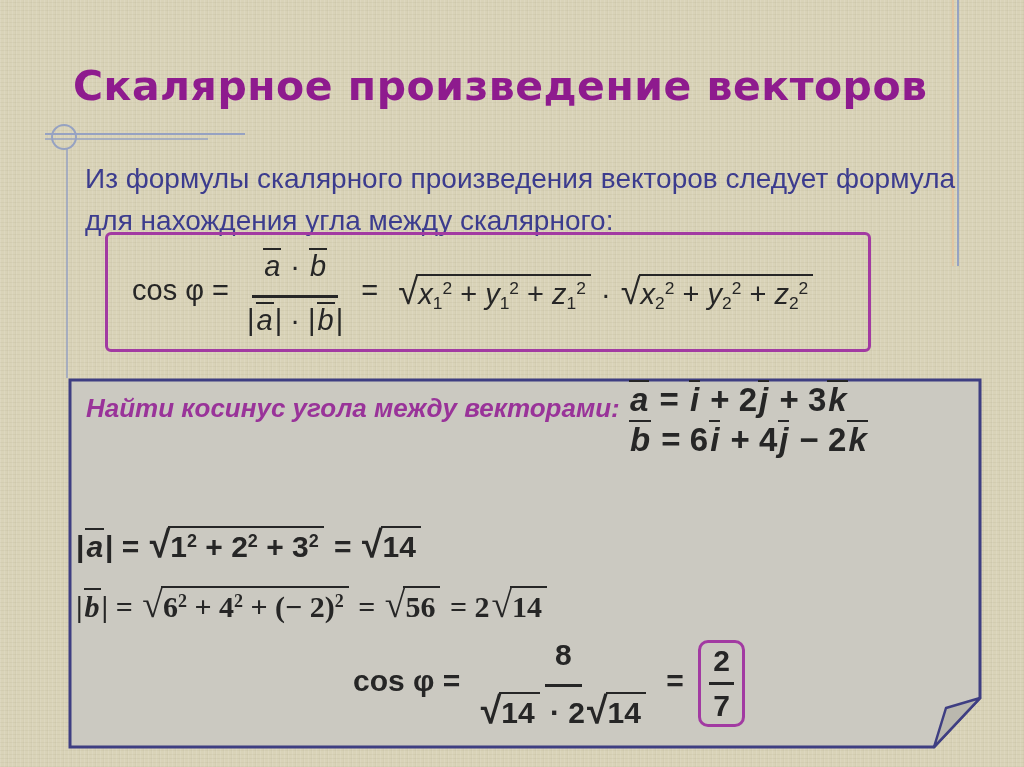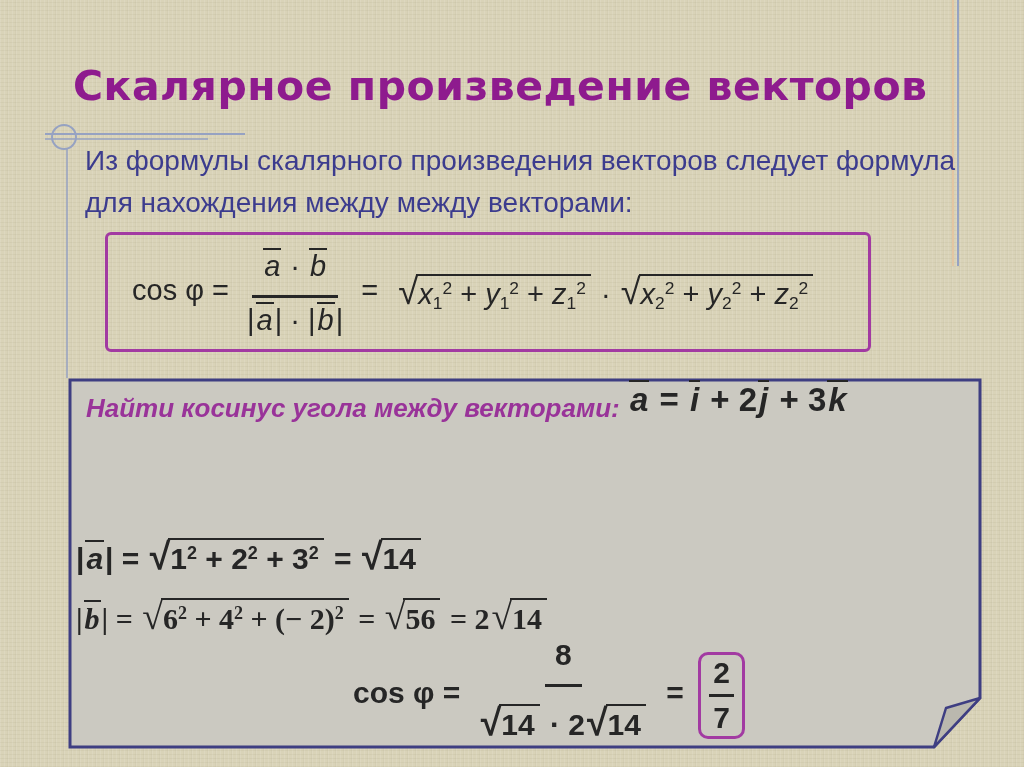--- a/index.html
+++ b/index.html
@@ -23,21 +23,21 @@
     border-right:2px solid var(--ornament,#96a2c2);
   }
   .title{
     position:absolute;left:73px;top:62px;margin:0;
     font-family:"DejaVu Sans","Liberation Sans",sans-serif;
     font-size:41px;font-weight:bold;letter-spacing:.5px;
     color:var(--title,#8e1b8e);white-space:nowrap;
   }
   .title-ornament{position:absolute;left:40px;top:118px;}
   .intro{
-    position:absolute;left:85px;top:140px;width:890px;
+    position:absolute;left:85px;top:158px;width:890px;
     font-size:28px;line-height:1.5;color:var(--body-text,#3c3c8e);
   }
   
   .formula-box{
     position:absolute;left:105px;top:232px;width:766px;height:120px;
     border:3px solid var(--formula-border,#a23aa2);border-radius:6px;
     display:flex;align-items:center;padding-left:24px;box-sizing:border-box;
   }
   .math{color:var(--math,#262626);white-space:nowrap;}
   .formula-main{font-size:29px;}
@@ -59,21 +59,21 @@
   .line-mag-a{left:8px;top:148px;}
   .line-mag-b{left:8px;top:208px;font-family:Liberation Serif, serif;}
   .line-cos{left:285px;top:258px;}
   
   .m-it{font-style:italic;}
   .m-bar{display:inline-block;position:relative;padding:2px 2px 0;line-height:1.05;}
   .m-bar::before{content:'';position:absolute;left:1px;right:1px;top:-1px;border-top:2.5px solid currentColor;}
   .m-frac{display:inline-flex;flex-direction:column;align-items:center;vertical-align:middle;margin:0 6px;text-align:center;}
   .m-fnum{padding:2px 10px 12px;border-bottom:3px solid currentColor;}
   .m-fden{padding:5px 4px 0;}
-  .m-sqrt{display:inline-block;white-space:nowrap;margin:12px 2px;}
+  .m-sqrt{display:inline-block;white-space:nowrap;margin:0 2px;}
   .m-rad{font-size:1.25em;vertical-align:top;line-height:1;}
   .m-rbody{display:inline-block;border-top:2.5px solid currentColor;padding:2px 5px 0 2px;margin-left:-2px;}
   .m-dn{font-size:.6em;vertical-align:-.3em;}
   .m-up{font-size:.6em;vertical-align:.55em;}
   .m-box{display:inline-block;border:3px solid var(--result-border,#a23aa2);border-radius:10px;padding:1px 8px;vertical-align:middle;margin-left:6px;}
   .m-box .m-frac{margin:0;}
   .m-box .m-fnum{padding:0 4px 4px;}
   .m-box .m-fden{padding:4px 4px 0;}
 </style>
 </head>
@@ -87,41 +87,42 @@
 
   <svg class="title-ornament" width="220" height="265" viewBox="0 0 220 265">
     <line x1="5" y1="16" x2="205" y2="16" stroke="var(--ornament,#96a2c2)" stroke-width="2"></line>
     <line x1="5" y1="21" x2="168" y2="21" stroke="var(--ornament,#96a2c2)" stroke-width="1.5"></line>
     <circle cx="24" cy="19" r="12" fill="none" stroke="var(--ornament,#96a2c2)" stroke-width="2"></circle>
     <line x1="27" y1="31" x2="27" y2="260" stroke="var(--ornament,#96a2c2)" stroke-width="1.5"></line>
   </svg>
 
   <div class="intro">
     <div>Из формулы скалярного произведения векторов следует формула</div>
-    <div>для нахождения между между векторами:</div>
+    <div>для нахождения угла между скалярного:</div>
   </div>
 
   <div class="formula-box">
     <div class="math formula-main">cos φ = <span class="m-frac">
           <span class="m-fnum"><span class="m-bar"><span class="m-it">a</span></span> · <span class="m-bar"><span class="m-it">b</span></span></span>
           <span class="m-fden">|<span class="m-bar"><span class="m-it">a</span></span>| · |<span class="m-bar"><span class="m-it">b</span></span>|</span>
         </span> = <span class="m-frac">
           <span class="m-fden"><span class="m-sqrt"><span class="m-rad">√</span><span class="m-rbody"><span class="m-it">x</span><span class="m-dn">1</span><span class="m-up">2</span> + <span class="m-it">y</span><span class="m-dn">1</span><span class="m-up">2</span> + <span class="m-it">z</span><span class="m-dn">1</span><span class="m-up">2</span></span></span> · <span class="m-sqrt"><span class="m-rad">√</span><span class="m-rbody"><span class="m-it">x</span><span class="m-dn">2</span><span class="m-up">2</span> + <span class="m-it">y</span><span class="m-dn">2</span><span class="m-up">2</span> + <span class="m-it">z</span><span class="m-dn">2</span><span class="m-up">2</span></span></span></span>
         </span></div>
   </div>
 
   <div class="task-box">
     <svg class="task-bg" width="914" height="371" viewBox="0 0 914 371">
       <path class="shape-main" d="M2,2 H912 V320 L866,369 H2 Z"></path>
       <path class="shape-fold" d="M912,320 L866,369 L878,330 Z"></path>
     </svg>
     <div class="task-content">
       <div class="task-prompt">Найти косинус угола между векторами:</div>
       <div class="vectors">
         <div class="math"><span class="m-bar"><span class="m-it">a</span></span> = <span class="m-bar"><span class="m-it">i</span></span> + 2<span class="m-bar"><span class="m-it">j</span></span> + 3<span class="m-bar"><span class="m-it">k</span></span></div>
+        <div class="math"><span class="m-bar"><span class="m-it">b</span></span> = 6<span class="m-bar"><span class="m-it">i</span></span> + 4<span class="m-bar"><span class="m-it">j</span></span> − 2<span class="m-bar"><span class="m-it">k</span></span></div>
       </div>
       <div class="math task-line line-mag-a">|<span class="m-bar"><span class="m-it">a</span></span>| = <span class="m-sqrt"><span class="m-rad">√</span><span class="m-rbody">1<span class="m-up">2</span> + 2<span class="m-up">2</span> + 3<span class="m-up">2</span></span></span> = <span class="m-sqrt"><span class="m-rad">√</span><span class="m-rbody">14</span></span></div>
       <div class="math task-line line-mag-b">|<span class="m-bar"><span class="m-it">b</span></span>| = <span class="m-sqrt"><span class="m-rad">√</span><span class="m-rbody">6<span class="m-up">2</span> + 4<span class="m-up">2</span> + (− 2)<span class="m-up">2</span></span></span> = <span class="m-sqrt"><span class="m-rad">√</span><span class="m-rbody">56</span></span> = 2<span class="m-sqrt"><span class="m-rad">√</span><span class="m-rbody">14</span></span></div>
       <div class="math task-line line-cos">cos φ = <span class="m-frac">
             <span class="m-fnum">8</span>
             <span class="m-fden"><span class="m-sqrt"><span class="m-rad">√</span><span class="m-rbody">14</span></span> · 2<span class="m-sqrt"><span class="m-rad">√</span><span class="m-rbody">14</span></span></span>
           </span> = <span class="m-box"><span class="m-frac">
               <span class="m-fnum">2</span>
               <span class="m-fden">7</span>
             </span></span></div>

